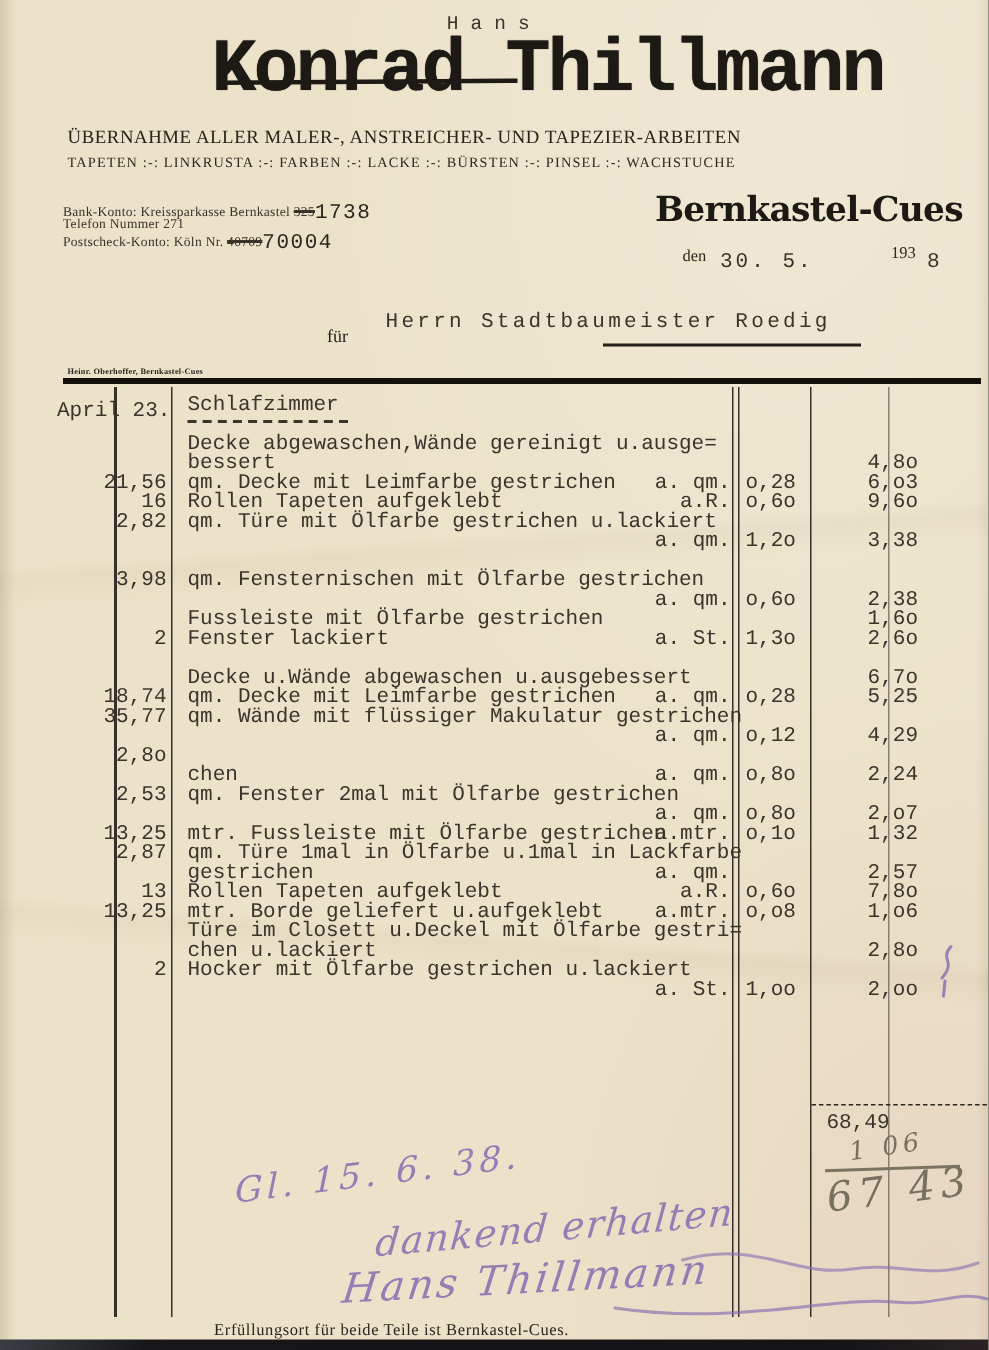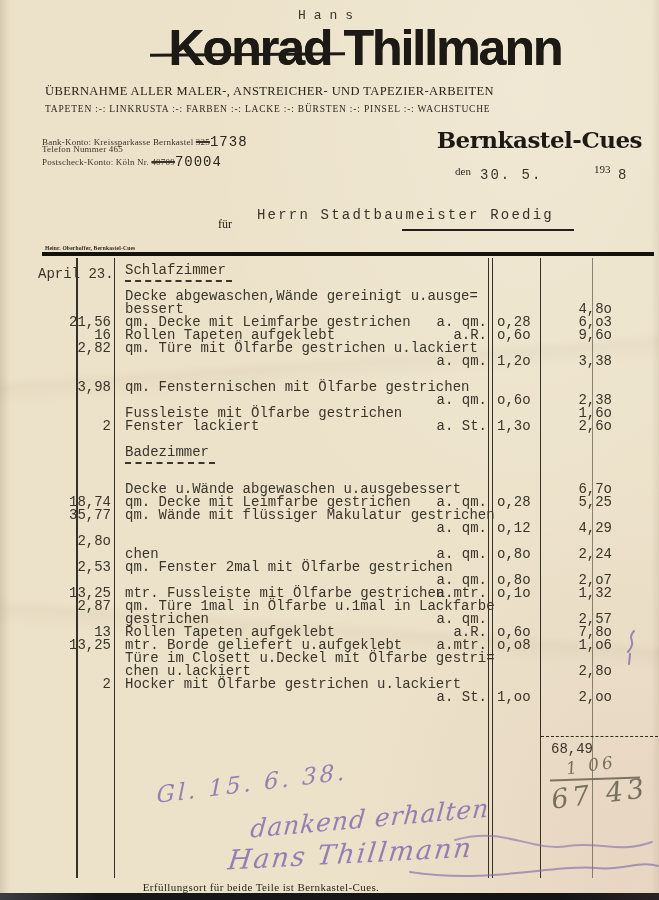--- a/index.html
+++ b/index.html
@@ -15,21 +15,21 @@
       linear-gradient(184deg, transparent 68%, rgba(120,100,60,.05) 69%, transparent 71%),
       #ece2c9;
     color:#1d1a15;
   }
   .tw{font-family:"Liberation Mono","DejaVu Sans Mono",monospace;color:#3a342b;}
   .abs{position:absolute;white-space:nowrap;}
 
   
   .first-name{top:8px;left:0;width:659px;text-align:center;font-size:13px;letter-spacing:8px;}
   .biz-name{top:22px;left:80px;width:570px;text-align:center;font-size:50px;line-height:52px;
-    font-family:Liberation Sans, sans-serif;font-weight:bold;letter-spacing:-2px;
+    font-family:Liberation Mono, monospace;font-weight:bold;letter-spacing:-2px;
     text-shadow:0 0 .6px #1d1a15;}
   .strike{top:53px;left:150px;width:195px;height:3px;background:#1d1a15;transform:rotate(-.4deg);}
   .tagline{top:84px;left:45px;font-size:12.5px;letter-spacing:.4px;color:#28231b;}
   .products{top:104px;left:45px;font-size:9.5px;letter-spacing:.8px;color:#2c271f;}
   .bankline{left:42px;font-size:9px;color:#3a332a;letter-spacing:.2px;}
   .struckno{text-decoration:line-through;text-decoration-thickness:2px;}
   .bigno{font-family:"Liberation Mono","DejaVu Sans Mono",monospace;font-size:14px;
     letter-spacing:1px;color:#2a251d;position:relative;top:1px;}
   .city{top:127px;left:380px;width:262px;text-align:right;font-size:23px;line-height:26px;
     font-family:"DejaVu Serif",serif;font-weight:bold;letter-spacing:-.5px;}
@@ -98,21 +98,21 @@
   <div class="abs tw first-name">Hans</div>
   <div class="abs biz-name">Konrad Thillmann</div>
   <div class="abs strike"></div>
   <div class="abs tagline">ÜBERNAHME ALLER MALER-, ANSTREICHER- UND TAPEZIER-ARBEITEN</div>
   <div class="abs products">TAPETEN :-: LINKRUSTA :-: FARBEN :-: LACKE :-: BÜRSTEN :-: PINSEL :-: WACHSTUCHE</div>
 
   <div class="abs bankline" style="top:133px;">
     <span>Bank-Konto: Kreissparkasse Bernkastel</span>
     <span class="struckno">325</span><span class="bigno">1738</span>
   </div>
-  <div class="abs bankline" style="top:144px;">Telefon Nummer 465</div>
+  <div class="abs bankline" style="top:144px;">Telefon Nummer 271</div>
   <div class="abs bankline" style="top:153px;">
     <span>Postscheck-Konto: Köln Nr.</span>
     <span class="struckno">40709</span><span class="bigno">70004</span>
   </div>
 
   <div class="abs city">Bernkastel-Cues</div>
   <div class="abs dlabel" style="top:165px;left:455px;">den</div>
   <div class="abs tw" style="top:167px;left:480px;font-size:14px;letter-spacing:2px;">30. 5.</div>
   <div class="abs dlabel" style="top:163px;left:594px;">193</div>
   <div class="abs tw" style="top:167px;left:618px;font-size:14px;">8</div>
@@ -190,21 +190,20 @@
         <span class="c-price"></span>
         <span class="c-amount">1,6o</span>
       </div>
       <div class="trow">
         <span class="c-qty">2</span>
         <span class="c-desc"><span>Fenster lackiert</span><span class="c-unit">a. St.</span></span>
         <span class="c-price">1,3o</span>
         <span class="c-amount">2,6o</span>
       </div>
       <div class="trow"></div>
-      <div class="trow sect" style="height: 37px;"><span class="sect-label">Badezimmer</span></div>
       <div class="trow">
         <span class="c-qty"></span>
         <span class="c-desc"><span>Decke u.Wände abgewaschen u.ausgebessert</span></span>
         <span class="c-price"></span>
         <span class="c-amount">6,7o</span>
       </div>
       <div class="trow">
         <span class="c-qty">18,74</span>
         <span class="c-desc"><span>qm. Decke mit Leimfarbe gestrichen</span><span class="c-unit">a. qm.</span></span>
         <span class="c-price">o,28</span>

